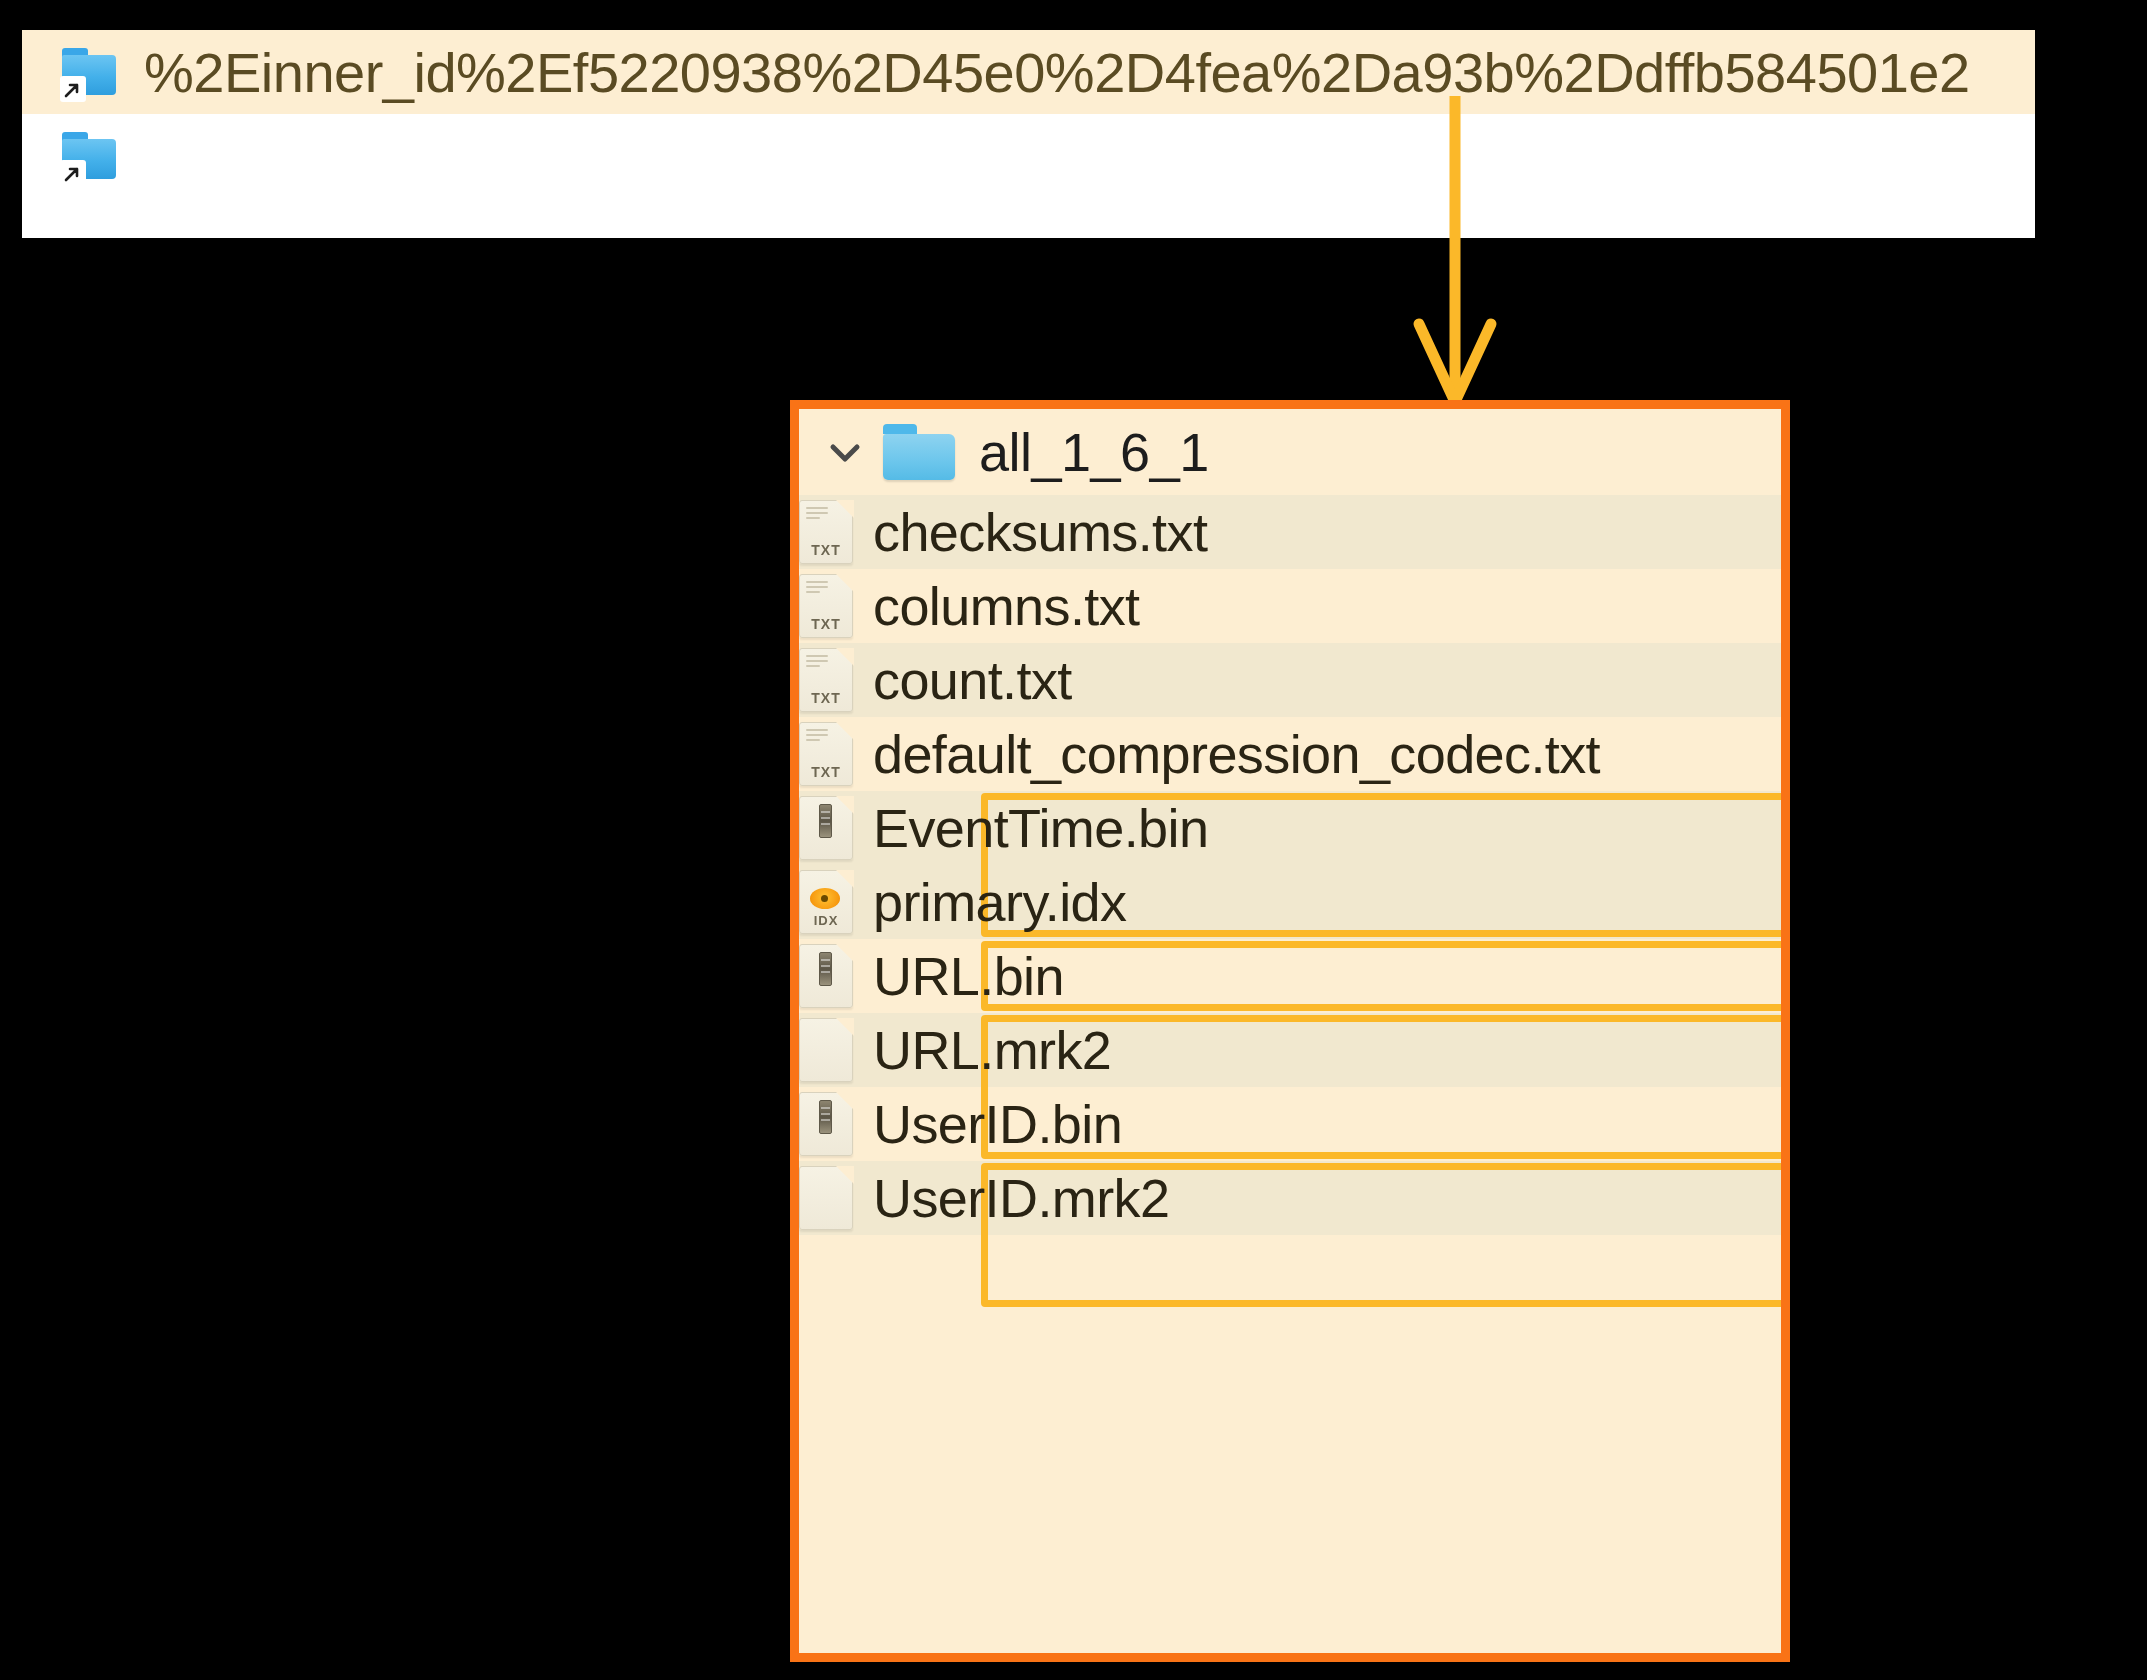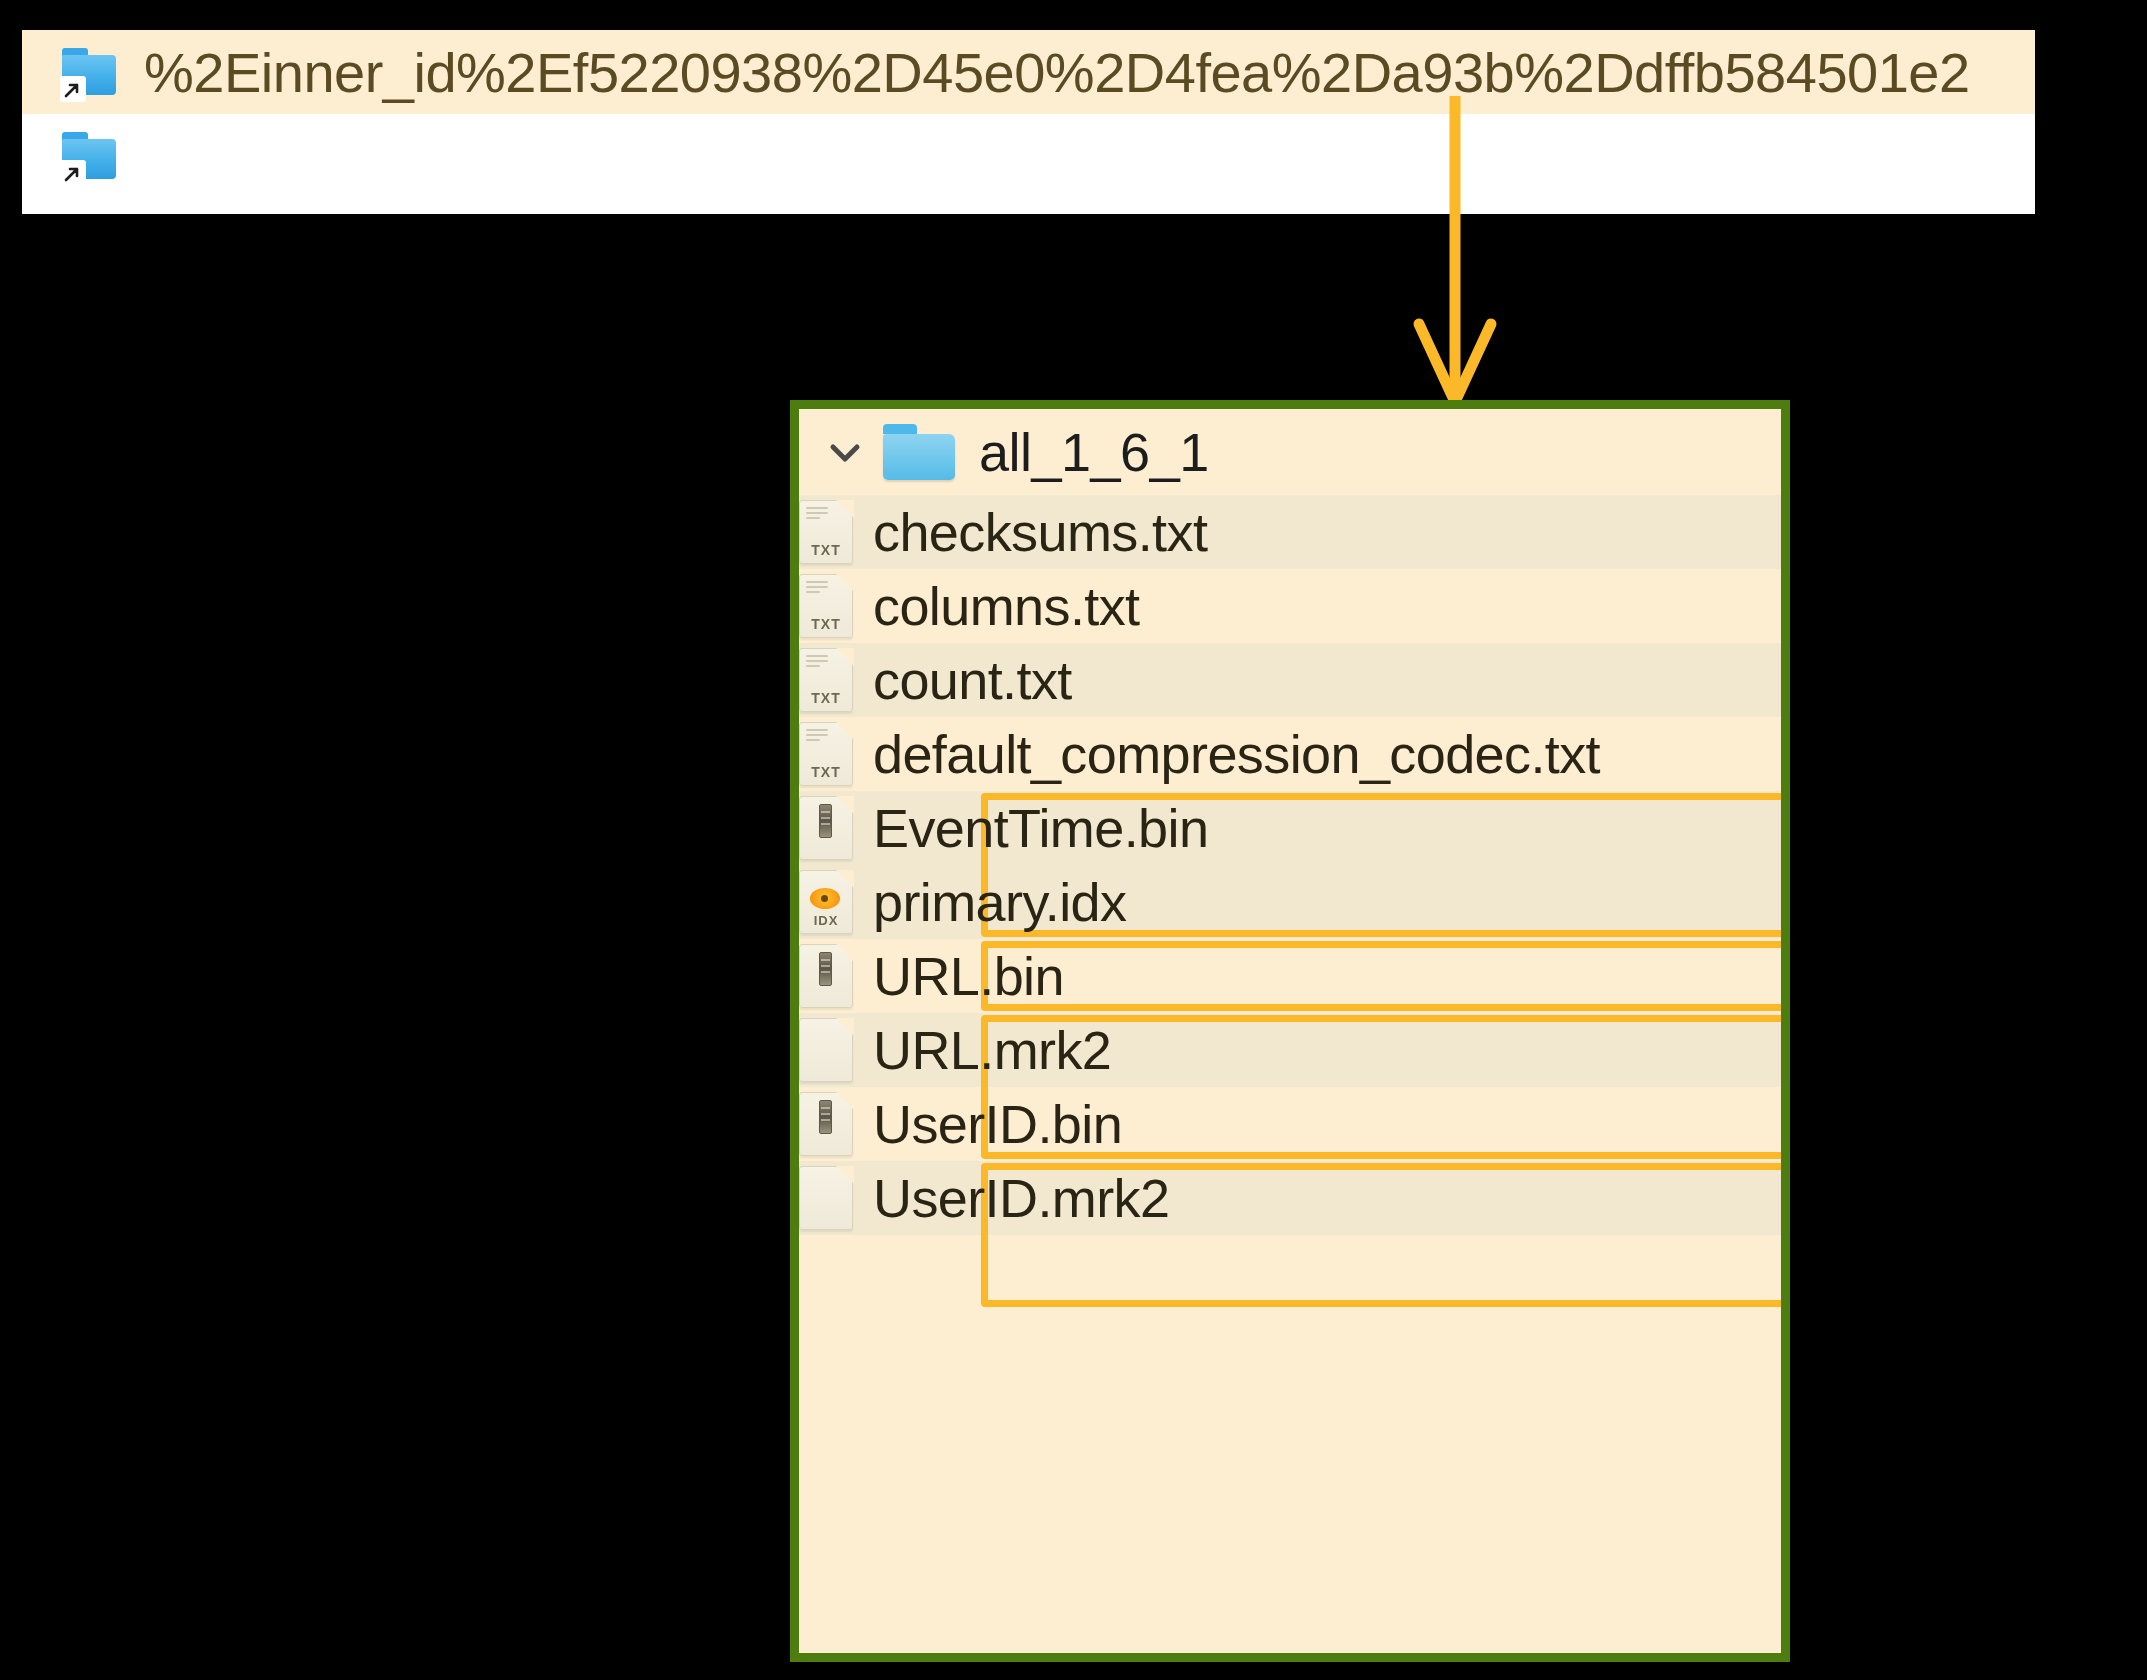--- a/index.html
+++ b/index.html
@@ -8,21 +8,21 @@
     background: #000000;
     font-family: "Liberation Sans", sans-serif;
     overflow: hidden;
   }
   #root { position: relative; width: 2147px; height: 1680px; background: #000; }
 
   
   .top-panel {
     position: absolute;
     left: 22px; top: 30px;
-    width: 2013px; height: 184px;
+    width: 2013px; height: 208px;
     background: #ffffff;
     overflow: hidden;
   }
   .tp-row {
     display: flex;
     align-items: center;
     height: 84px;
     padding-left: 38px;
     white-space: nowrap;
   }
@@ -67,21 +67,21 @@
 
   
   .arrow { position: absolute; left: 1395px; top: 96px; width: 120px; height: 320px; }
 
   
   .file-panel {
     position: absolute;
     left: 790px; top: 400px;
     width: 1000px; height: 1262px;
     background: #fdeed2;
-    border: 9px solid #4d7c0f;
+    border: 9px solid #f97316;
     overflow: hidden;
   }
   .fp-inner { position: relative; width: 100%; }
 
   .folder-header {
     display: flex; align-items: center;
     height: 86px;
     padding-left: 22px;
     white-space: nowrap;
   }

